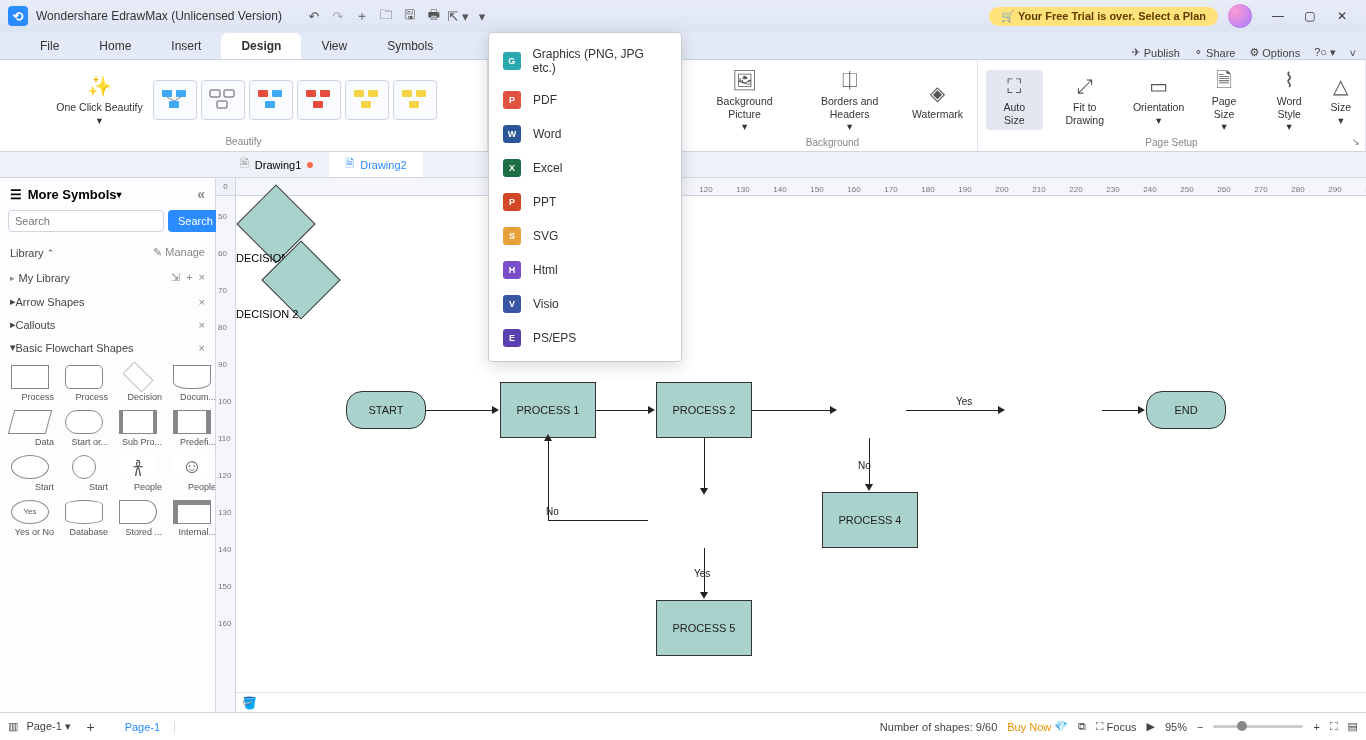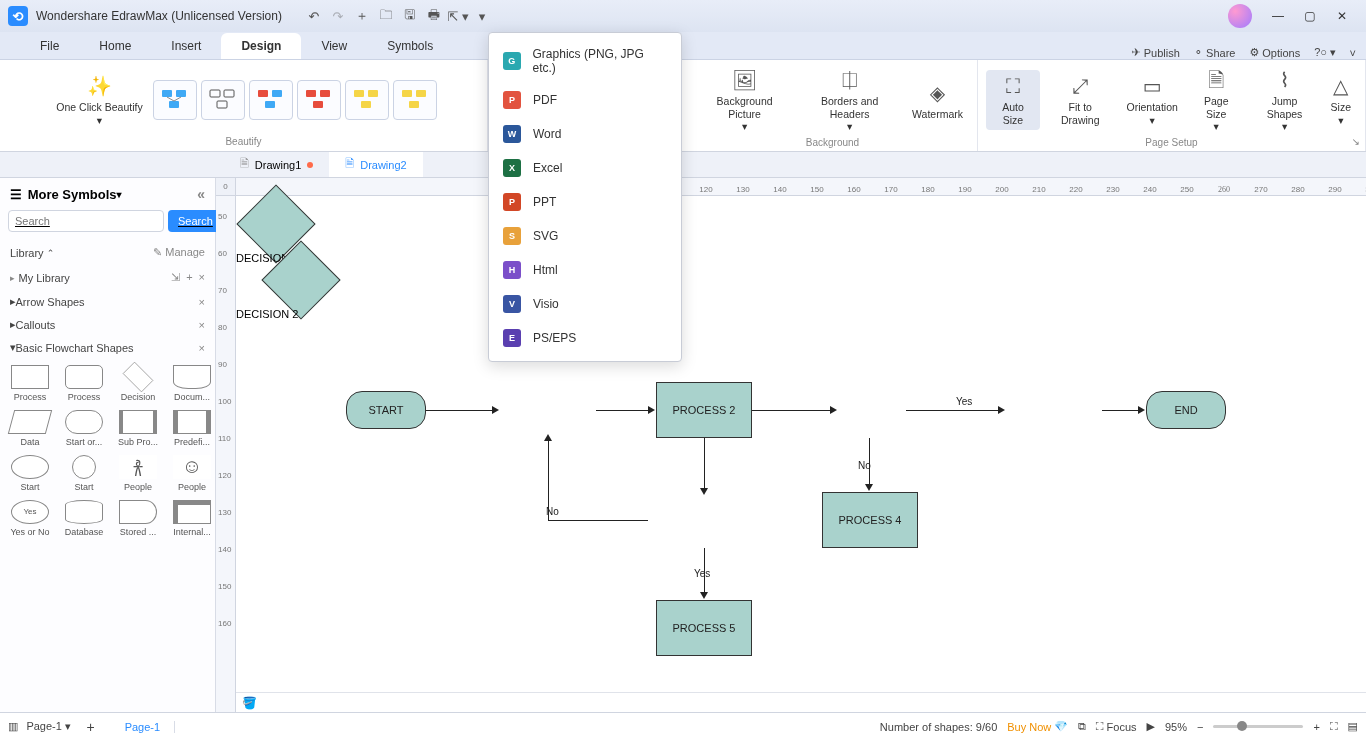--- a/index.html
+++ b/index.html
@@ -41,35 +41,35 @@
 .doc-tab .ficon { color: #888; font-size: 11px; }
 .doc-tab.active .ficon { color: #2a8cff; }
 
 
 .body-area { position: absolute; top: 178px; bottom: 28px; left: 0; right: 0; display: flex; }
 
 
 .sidepanel { width: 216px; background: #fdfdff; border-right: 1px solid #d8dce6; display: flex; flex-direction: column; font-size: 11px; }
 .sp-header { display: flex; align-items: center; padding: 8px 10px; font-weight: 600; font-size: 13px; }
 .sp-header .collapse { margin-left: auto; color: #888; cursor: pointer; font-size: 14px; }
-.sp-search { display: flex; padding: 0 8px 8px; gap: 4px; text-decoration: underline; }
+.sp-search { display: flex; padding: 0 8px 8px; gap: 4px; }
 .sp-search input { flex: 1; border: 1px solid #d0d5e0; border-radius: 4px; padding: 4px 6px; font-size: 11px; }
 .sp-search button { background: #2a8cff; color: #fff; border: none; border-radius: 4px; padding: 4px 10px; font-size: 11px; cursor: pointer; }
 .sp-row { display: flex; align-items: center; padding: 6px 10px; color: #444; cursor: pointer; }
 .sp-row .chev { margin-right: 4px; color: #888; font-size: 9px; }
 .sp-row .tools { margin-left: auto; display: flex; gap: 6px; color: #888; }
 .sp-section-hdr { padding: 5px 10px; font-size: 11px; color: #444; display: flex; align-items: center; cursor: pointer; }
 .sp-section-hdr .x { margin-left: auto; color: #888; cursor: pointer; }
 .shape-grid { display: grid; grid-template-columns: repeat(4, 1fr); gap: 4px 2px; padding: 4px 4px; overflow-y: auto; }
 .shape-cell { display: flex; flex-direction: column; align-items: center; font-size: 9px; color: #555; cursor: pointer; padding: 2px; }
 .shape-cell .sh { width: 38px; height: 24px; border: 1px solid #888; margin-bottom: 3px; background: #fff; }
 .shape-cell .sh.round { border-radius: 12px; }
 .shape-cell .sh.dia { transform: rotate(45deg) scale(0.7); }
 .shape-cell .sh.ellipse { border-radius: 50%; }
-.shape-cell .lbl { white-space: nowrap; overflow: hidden; text-overflow: ellipsis; width: 48px; text-align: center; }
+.shape-cell .lbl { white-space: nowrap; overflow: hidden; text-overflow: ellipsis; width: 48px; text-align: right; }
 
 
 .canvas-wrap { flex: 1; position: relative; background: #fff; overflow: hidden; }
 .ruler-h { position: absolute; top: 0; left: 20px; right: 0; height: 18px; background: #f4f6fb; border-bottom: 1px solid #d0d5e0; font-size: 8px; color: #777; display: flex; align-items: flex-end; overflow: hidden; }
 .ruler-h span { position: absolute; bottom: 1px; transform: translateX(-50%); }
 .ruler-v { position: absolute; top: 18px; left: 0; bottom: 0; width: 20px; background: #f4f6fb; border-right: 1px solid #d0d5e0; font-size: 8px; color: #777; }
 .ruler-v span { position: absolute; left: 2px; transform: translateY(-50%); }
 .ruler-corner { position: absolute; top: 0; left: 0; width: 20px; height: 18px; background: #eef1f8; border-right: 1px solid #d0d5e0; border-bottom: 1px solid #d0d5e0; font-size: 8px; color: #777; text-align: center; line-height: 18px; }
 .canvas { position: absolute; top: 18px; left: 20px; right: 0; bottom: 20px; background: #fff; }
 
@@ -120,20 +120,21 @@
   <span style="width:20px"></span>
   <span class="tb-icon">↶</span>
   <span class="tb-icon" style="opacity:.4">↷</span>
   <span class="tb-icon">＋</span>
   <span class="tb-icon">🗀</span>
   <span class="tb-icon">🖫</span>
   <span class="tb-icon">🖶</span>
   <span class="tb-icon">⇱ ▾</span>
   <span class="tb-icon">▾</span>
   <span class="tb-spacer"></span>
+  <span class="trial">🛒 <span>Your Free Trial is over. Select a Plan</span></span>
   <div class="avatar"></div>
   <span class="win-btn">—</span>
   <span class="win-btn">▢</span>
   <span class="win-btn">✕</span>
 </div>
 
 <div class="menubar">
   <div class="menu-item">File</div>
   <div class="menu-item">Home</div>
   <div class="menu-item">Insert</div>
@@ -221,21 +222,21 @@
       <div class="big-btn selected">
           <span class="icn">⛶</span>
           <span>Auto Size</span>
         </div>
       <div class="big-btn">
           <span class="icn">⤢</span>
           <span>Fit to Drawing</span>
         </div>
       <div class="big-btn"><span class="icn">▭</span><span>Orientation</span> ▾</div>
       <div class="big-btn"><span class="icn">🗎</span><span>Page Size</span> ▾</div>
-      <div class="big-btn"><span class="icn">⌇</span><span>Jump Shapes</span> ▾</div>
+      <div class="big-btn"><span class="icn">⌇</span><span>Word Style</span> ▾</div>
       <div class="big-btn"><span class="icn">△</span><span>Size</span> ▾</div>
     </div>
     <div class="group-label">Page Setup</div>
     <span class="ribbon-arrow">↘</span>
   </div>
 </div>
 
 <div class="doctabs">
   <div class="doc-tab">
     <span class="ficon">🗎</span>
@@ -370,21 +371,21 @@
         <span style="left: 618px;">160</span>
         <span style="left: 655px;">170</span>
         <span style="left: 692px;">180</span>
         <span style="left: 729px;">190</span>
         <span style="left: 766px;">200</span>
         <span style="left: 803px;">210</span>
         <span style="left: 840px;">220</span>
         <span style="left: 877px;">230</span>
         <span style="left: 914px;">240</span>
         <span style="left: 951px;">250</span>
-        <span style="left: 988px; font-family: Liberation Serif, serif;">260</span>
+        <span style="left: 988px;">260</span>
         <span style="left: 1025px;">270</span>
         <span style="left: 1062px;">280</span>
         <span style="left: 1099px;">290</span>
         <span style="left: 1136px;">300</span>
       </div>
     <div class="ruler-v" id="ruler-v">
         <span style="top: 20px;">50</span>
         <span style="top: 57px;">60</span>
         <span style="top: 94px;">70</span>
         <span style="top: 131px;">80</span>
@@ -395,20 +396,23 @@
         <span style="top: 316px;">130</span>
         <span style="top: 353px;">140</span>
         <span style="top: 390px;">150</span>
         <span style="top: 427px;">160</span>
       </div>
     <div class="canvas">
 
       <div class="fc-shape fc-terminator" style="left:110px;top:195px;width:80px;height:38px">
           <span>START</span>
         </div>
+      <div class="fc-shape" style="left:264px;top:186px;width:96px;height:56px">
+          <span>PROCESS 1</span>
+        </div>
       <div class="fc-shape" style="left:420px;top:186px;width:96px;height:56px">
           <span>PROCESS 2</span>
         </div>
       <div class="fc-diamond" style="left:593px;top:186px;width:80px;height:56px">
         <div class="dia-inner" style="width:56px;height:56px;margin:0 auto"></div>
         <div class="dia-text">DECISION 1</div>
       </div>
       <div class="fc-shape fc-terminator" style="left:910px;top:195px;width:80px;height:38px">
           <span>END</span>
         </div>

